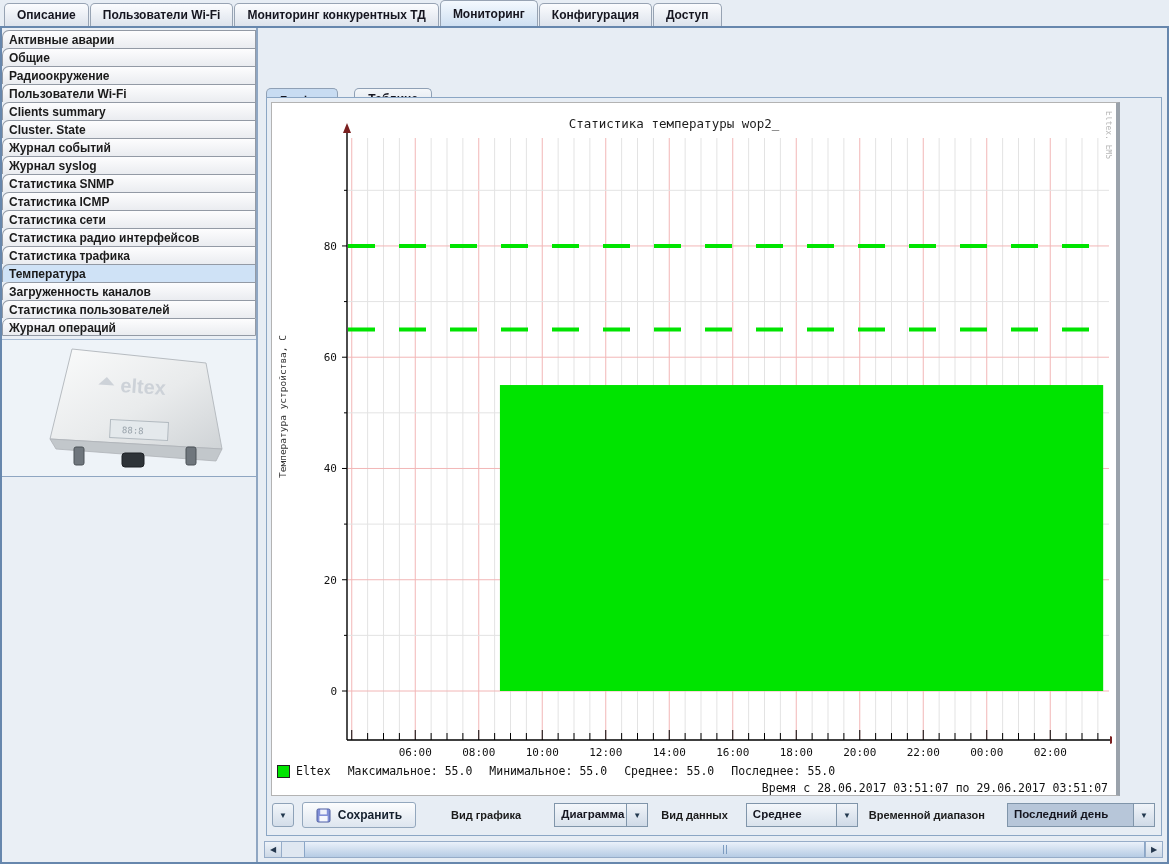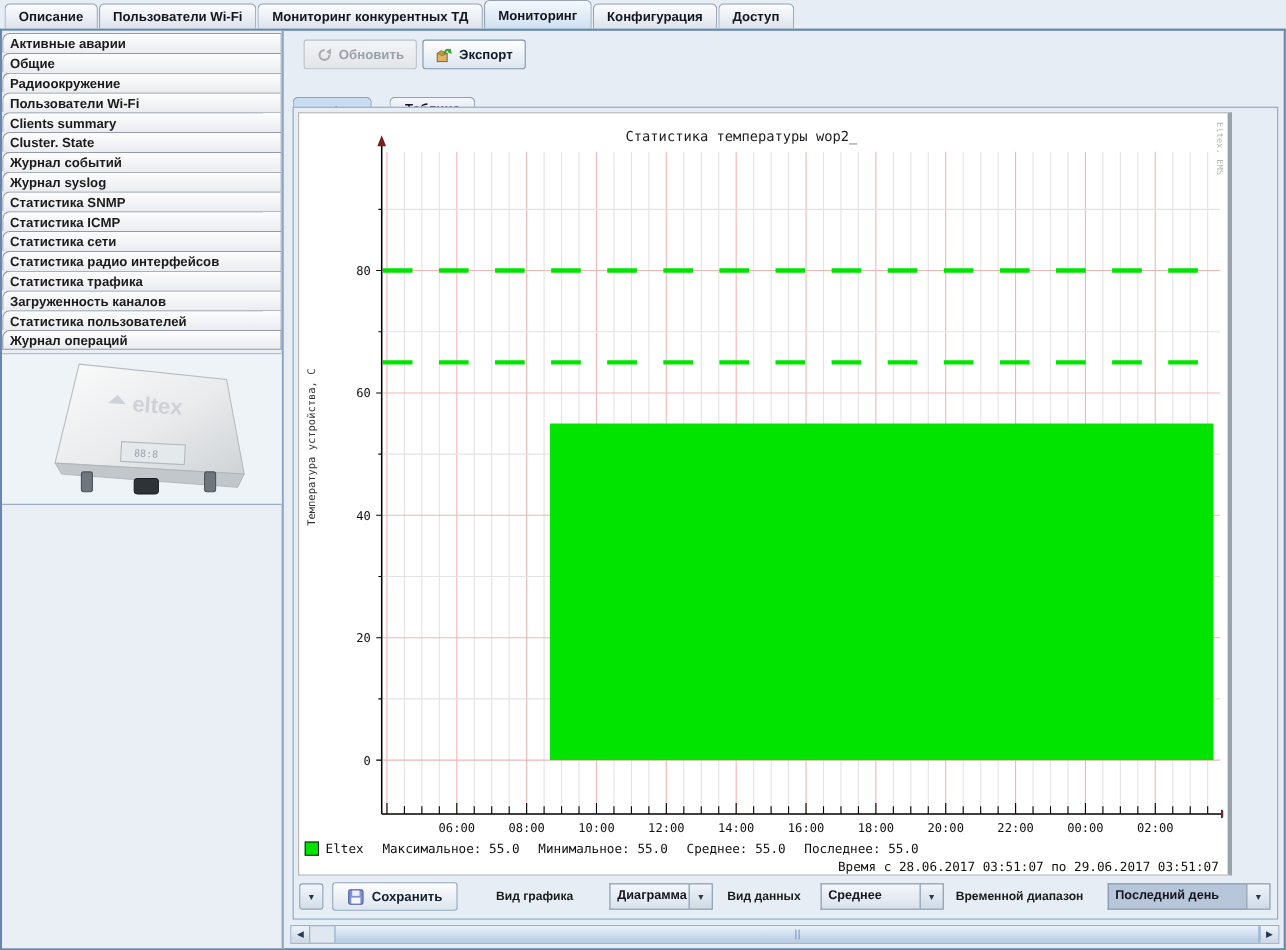--- a/index.html
+++ b/index.html
@@ -104,20 +104,21 @@
         <div class="side-item">Пользователи Wi-Fi</div>
         <div class="side-item">Clients summary</div>
         <div class="side-item">Cluster. State</div>
         <div class="side-item">Журнал событий</div>
         <div class="side-item">Журнал syslog</div>
         <div class="side-item">Статистика SNMP</div>
         <div class="side-item">Статистика ICMP</div>
         <div class="side-item">Статистика сети</div>
         <div class="side-item">Статистика радио интерфейсов</div>
         <div class="side-item">Статистика трафика</div>
+        <div class="side-item selected">Температура</div>
         <div class="side-item">Загруженность каналов</div>
         <div class="side-item">Статистика пользователей</div>
         <div class="side-item last">Журнал операций</div>
       </div>
     <div class="device-box">
       <svg width="238" height="130" viewBox="0 0 238 130">
         <defs>
           <linearGradient id="devg" x1="0" y1="0" x2="1" y2="1">
             <stop offset="0" stop-color="#fafbfb"></stop>
               <stop offset="0.55" stop-color="#e9ebec"></stop>
@@ -138,38 +139,20 @@
           <rect x="64" y="104" width="10" height="18" rx="2" fill="#6f767d" stroke="#4c5258"></rect>
           <rect x="112" y="110" width="22" height="14" rx="3" fill="#2e3338" stroke="#1d2125"></rect>
           <rect x="176" y="104" width="10" height="18" rx="2" fill="#6f767d" stroke="#4c5258"></rect>
         </g>
       </svg>
     </div>
   </div>
 
   <div class="main">
 
-    <div class="btn-row">
-      <div class="btn disabled">
-        <svg width="14" height="14">
-          <path d="M7 2.5a4.5 4.5 0 1 0 4.5 4.5" fill="none" stroke="#a8adb5" stroke-width="2"></path>
-          <polygon points="12.8,1 12.8,7 8.6,4" fill="#a8adb5"></polygon>
-        </svg>
-        <span>Обновить</span>
-      </div>
-      <div class="btn primary">
-        <svg width="15" height="15">
-          <rect x="1.5" y="6.5" width="9" height="7.5" fill="#dcb469" stroke="#8a6d2f"></rect>
-          <polygon points="1.5,6.5 5,4 10.5,6.5 6,8.5" fill="#c29a4c" stroke="#8a6d2f" stroke-width="0.7"></polygon>
-          <path d="M8 7 C9 2.5, 12 2.5, 13 4.5" fill="none" stroke="#2ea52e" stroke-width="1.8"></path>
-          <polygon points="13.8,2.2 14.6,7 10.8,5.2" fill="#2ea52e"></polygon>
-        </svg>
-        <span>Экспорт</span>
-      </div>
-    </div>
 
     <div class="view-tabs" id="view-tabs">
         <div class="vtab selected">График</div>
         <div class="vtab">Таблица</div>
       </div>
 
     <div class="tab-pane" style="position:absolute;">
       <div class="chart-card">
         <svg id="chart-svg" width="840" height="660" viewBox="0 0 840 660">
             <line x1="79.7625" y1="35" x2="79.7625" y2="636" stroke="#f2b6b6" stroke-width="1"></line>

